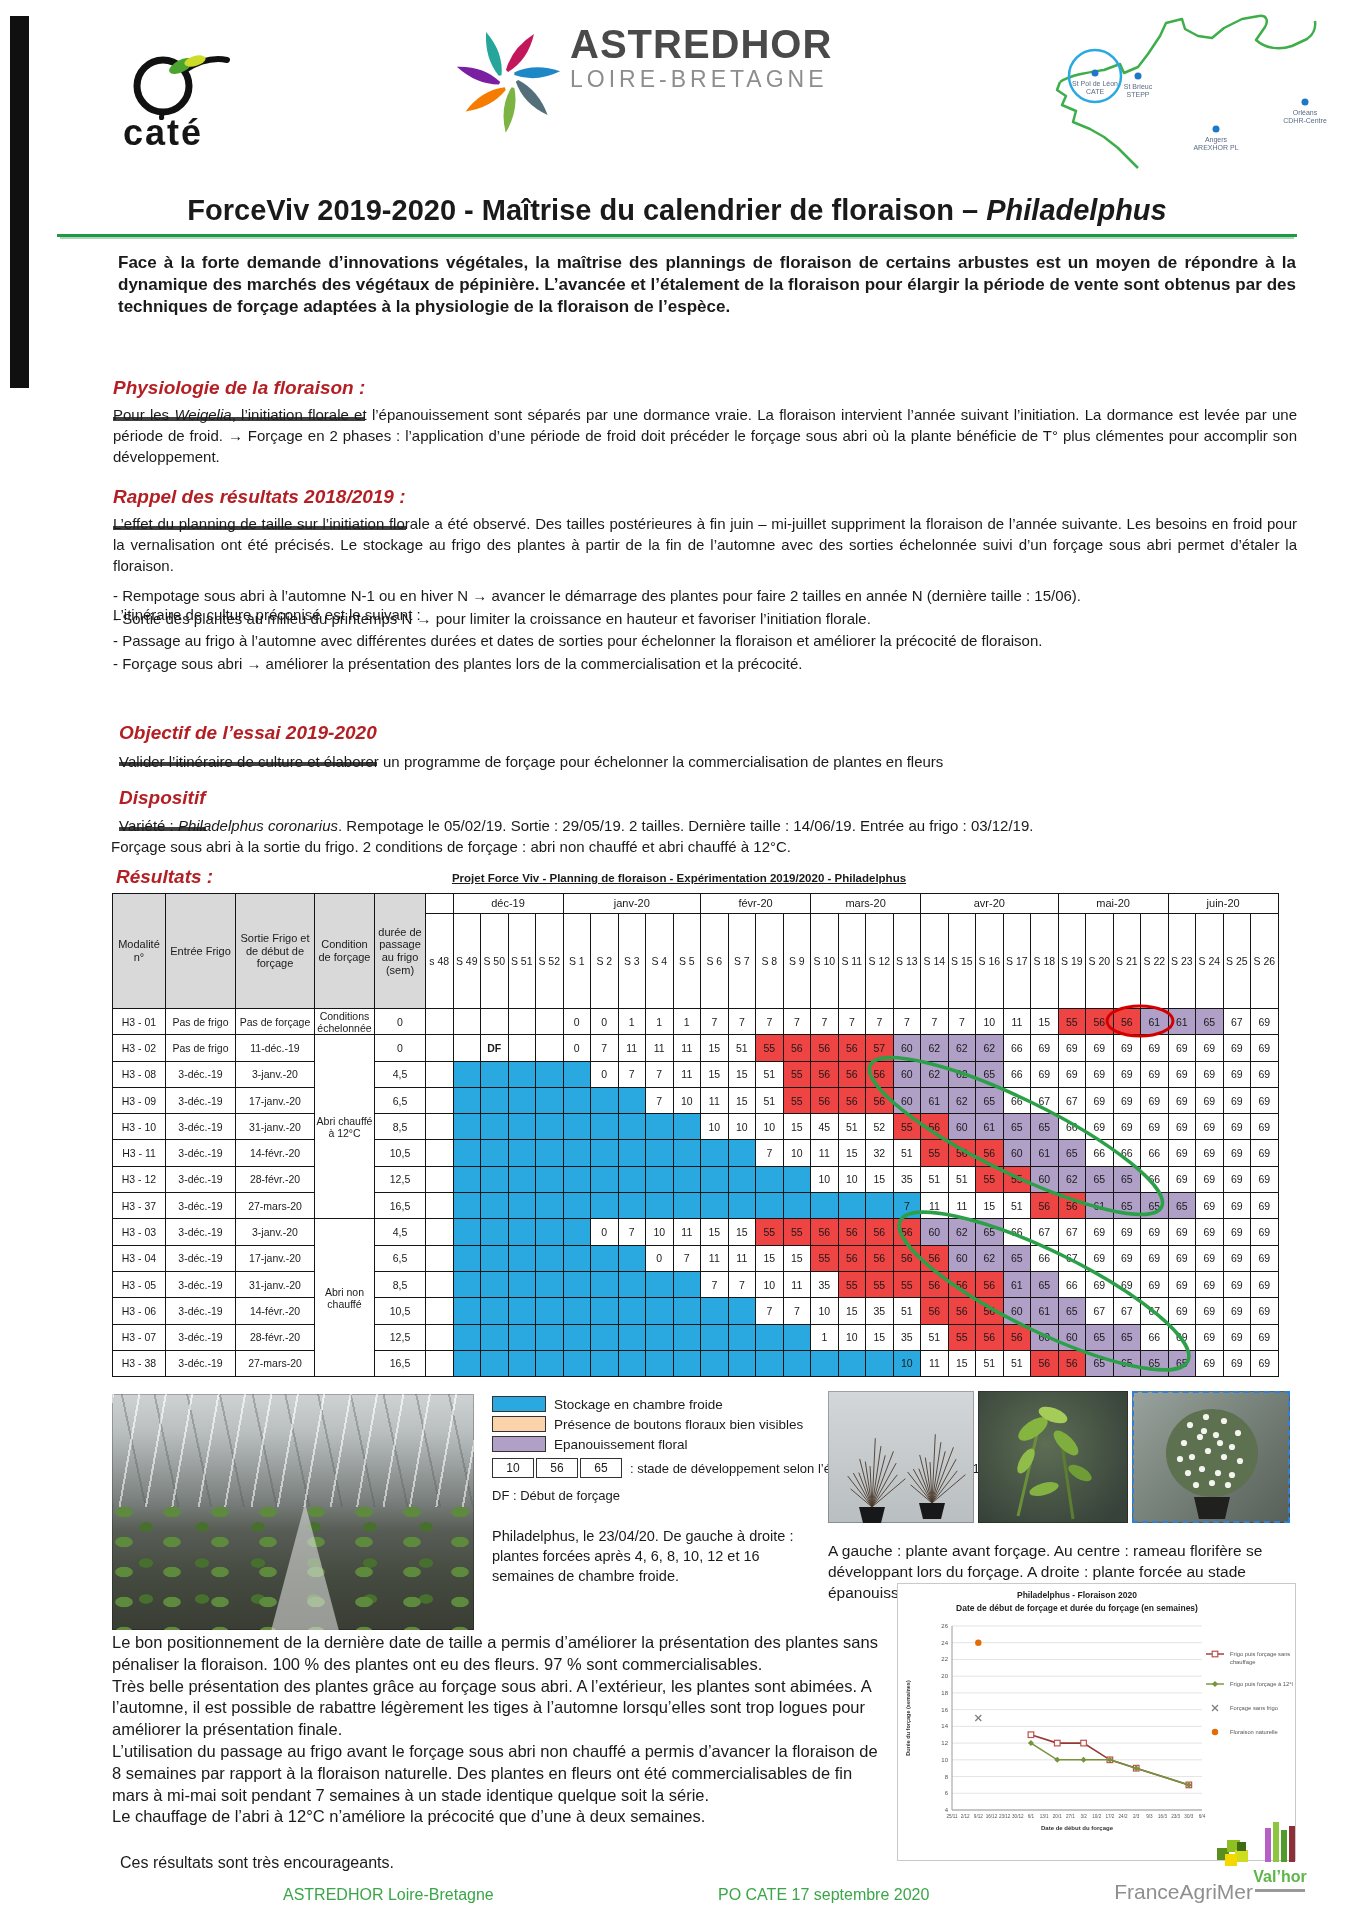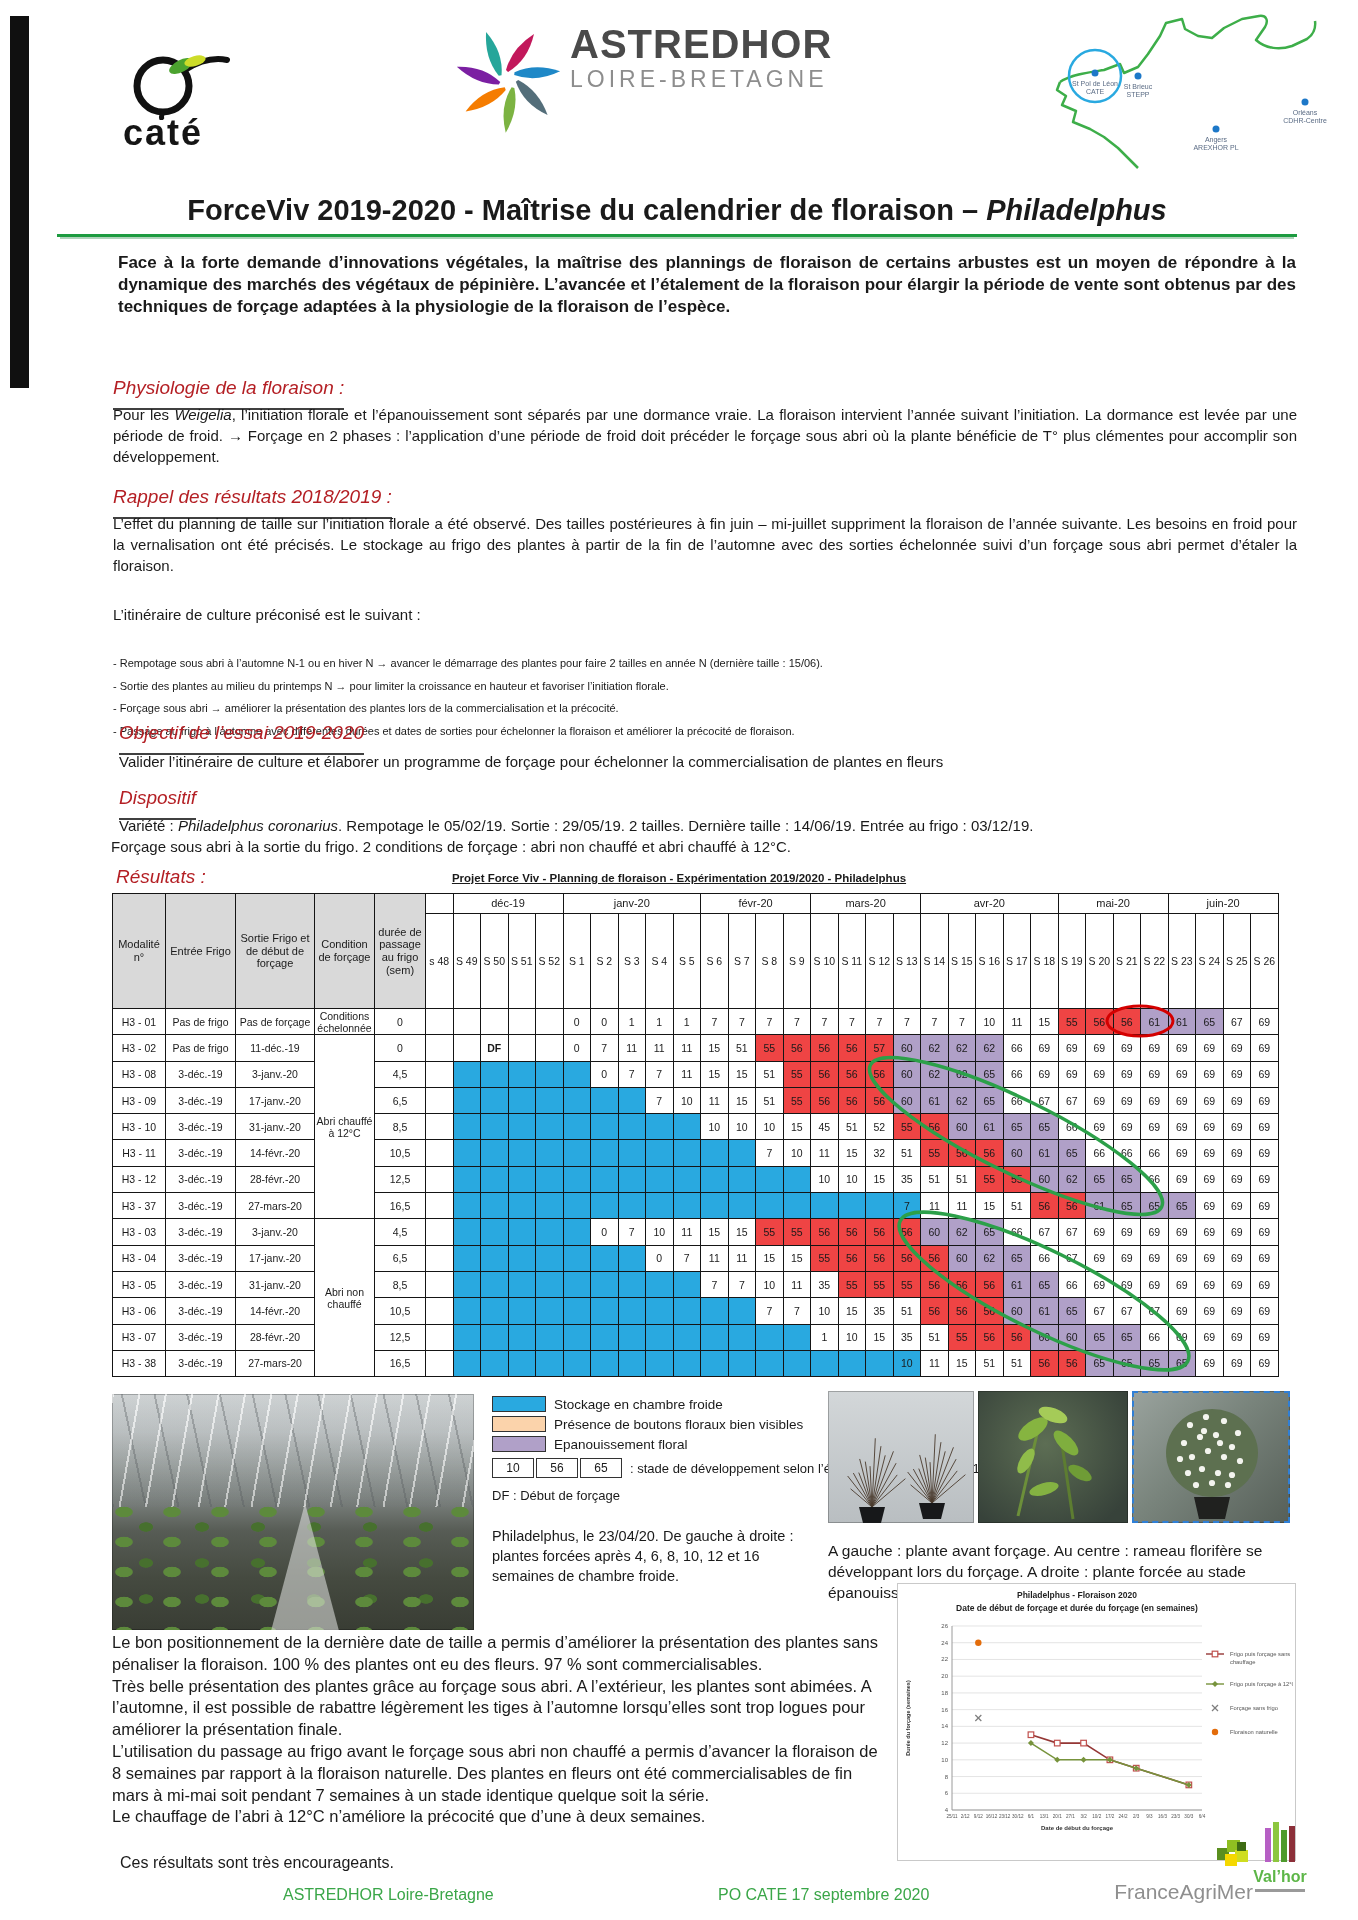--- a/index.html
+++ b/index.html
@@ -15,27 +15,27 @@
   #astredhor-logo{left:452px;top:24px;width:470px;height:115px;display:flex;align-items:flex-start;}
   .astr-text{margin-left:6px;}
   .astr-title{font-size:40px;font-weight:700;color:#4a4a4a;letter-spacing:1px;line-height:40px;}
   .astr-sub{font-size:23px;color:#8d8d8d;letter-spacing:4px;margin-top:2px;}
   #map-box{left:1052px;top:10px;width:295px;height:160px;}
   
   #doc-title{left:57px;top:194px;width:1240px;text-align:center;font-size:29px;font-weight:700;
              border-bottom:3px solid #1d9b40;padding-bottom:7px;box-shadow:0 5px 0 -3px rgba(30,130,60,.35);}
   #intro{left:118px;top:252px;width:1178px;font-size:17px;font-weight:700;line-height:22px;text-align:justify;}
   
-  .sec-h{font-size:19px;font-weight:400;font-style:italic;color:#b41f24;
-         border-bottom:2px solid #404040;display:inline-block;padding-bottom:9px;}
+  .sec-h{font-size:19px;font-weight:700;font-style:italic;color:#b41f24;
+         border-bottom:4px solid #404040;display:inline-block;padding-bottom:18px;}
   .sec-p{font-size:15px;line-height:21px;text-align:justify;}
   #sec1-h{left:113px;top:377px;} #sec1-p{left:113px;top:404px;width:1184px;}
   #sec2-h{left:113px;top:486px;} #sec2-p{left:113px;top:513px;width:1184px;}
   #itin{left:113px;top:606px;font-size:15px;}
-  #bullets{left:113px;top:652px;width:1190px;font-size:11px;line-height:22.5px;}
+  #bullets{left:113px;top:585px;width:1190px;font-size:15px;line-height:22.5px;}
   #sec3-h{left:119px;top:722px;} #sec3-p{left:119px;top:751px;width:1178px;}
   #sec4-h{left:119px;top:787px;} #sec4-p1{left:119px;top:815px;width:1178px;} #sec4-p2{left:111px;top:836px;width:1178px;}
   #sec5-h{left:116px;top:866px;}
   #table-caption{left:0;top:872px;width:1358px;text-align:center;font-size:11.5px;font-weight:700;text-decoration:underline;}
   
   #table-wrap{left:112px;top:893px;width:1166px;}
   #ptable{border-collapse:collapse;table-layout:fixed;width:1166px;font-size:10.5px;}
   #ptable th,#ptable td{border:1px solid #151515;padding:0;text-align:center;vertical-align:middle;
                         overflow:hidden;line-height:1.15;}
   #ptable .lblh{background:#d9d9d9;font-weight:400;font-size:10.5px;}
@@ -147,22 +147,22 @@
 
   <div id="sec1-h" class="abs sec-h">Physiologie de la floraison :</div>
   <div id="sec1-p" class="abs sec-p"><span>Pour les </span><span class="it">Weigelia</span><span>, l’initiation florale et l’épanouissement sont séparés par une dormance vraie. La floraison intervient l’année suivant l’initiation. La dormance est levée par une période de froid. → Forçage en 2 phases : l’application d’une période de froid doit précéder le forçage sous abri où la plante bénéficie de T° plus clémentes pour accomplir son développement.</span></div>
 
   <div id="sec2-h" class="abs sec-h">Rappel des résultats 2018/2019 :</div>
   <div id="sec2-p" class="abs sec-p">L’effet du planning de taille sur l’initiation florale a été observé. Des tailles postérieures à fin juin – mi-juillet suppriment la floraison de l’année suivante. Les besoins en froid pour la vernalisation ont été précisés. Le stockage au frigo des plantes à partir de la fin de l’automne avec des sorties échelonnée suivi d’un forçage sous abri permet d’étaler la floraison.</div>
   <div id="itin" class="abs">L’itinéraire de culture préconisé est le suivant :</div>
   <div id="bullets" class="abs">
       <div>-  Rempotage sous abri à l’automne N-1 ou en hiver N → avancer le démarrage des plantes pour faire 2 tailles en année N (dernière taille : 15/06).</div>
       <div>-  Sortie des plantes au milieu du printemps N → pour limiter la croissance en hauteur et favoriser l’initiation florale.</div>
+      <div>-  Passage au frigo à l’automne avec différentes durées et dates de sorties pour échelonner la floraison et améliorer la précocité de floraison.</div>
       <div>-  Forçage sous abri → améliorer la présentation des plantes lors de la commercialisation et la précocité.</div>
-      <div>-  Passage au frigo à l’automne avec différentes durées et dates de sorties pour échelonner la floraison et améliorer la précocité de floraison.</div>
     </div>
 
   <div id="sec3-h" class="abs sec-h">Objectif de l’essai 2019-2020</div>
   <div id="sec3-p" class="abs sec-p">Valider l’itinéraire de culture et élaborer un programme de forçage pour échelonner la commercialisation de plantes en fleurs</div>
 
   <div id="sec4-h" class="abs sec-h">Dispositif</div>
   <div id="sec4-p1" class="abs sec-p"><span>Variété : </span><span class="it">Philadelphus coronarius</span><span>. Rempotage le 05/02/19. Sortie : 29/05/19. 2 tailles. Dernière taille : 14/06/19. Entrée au frigo : 03/12/19.</span></div>
   <div id="sec4-p2" class="abs sec-p">Forçage sous abri à la sortie du frigo. 2 conditions de forçage : abri non chauffé et abri chauffé à 12°C.</div>
 
   <div id="sec5-h" class="abs sec-h">Résultats :</div>

